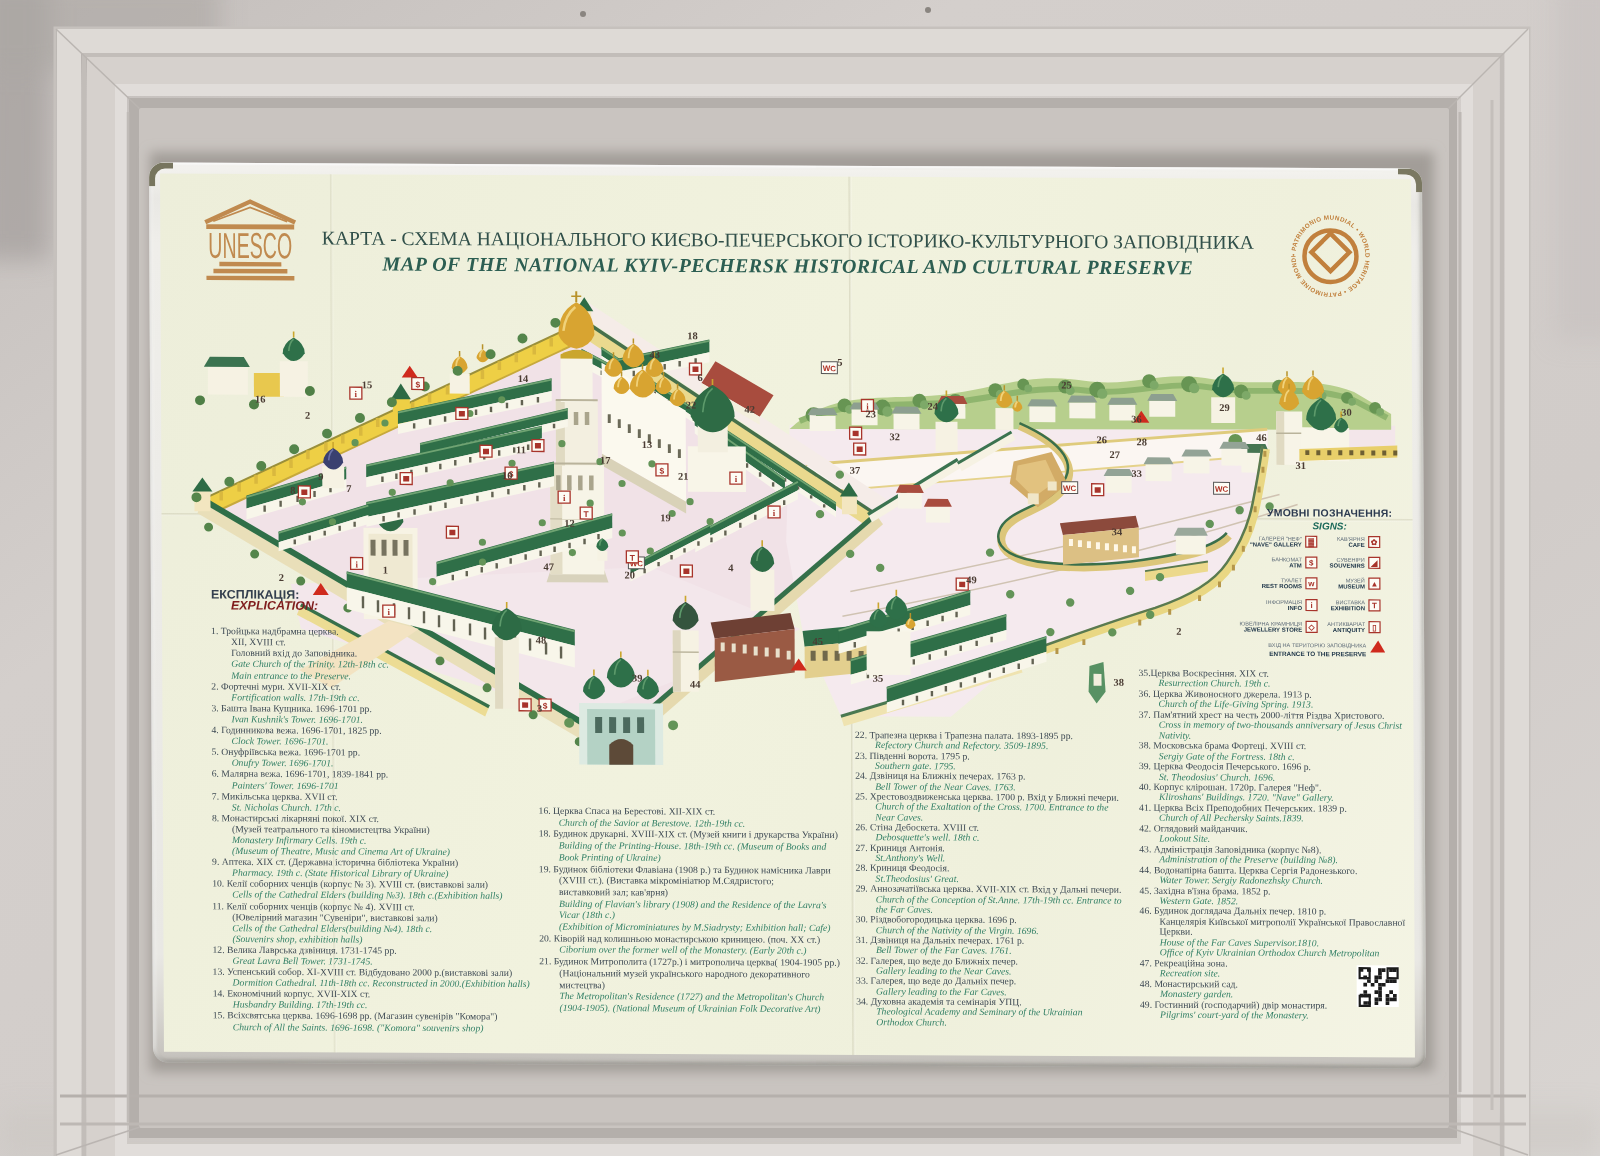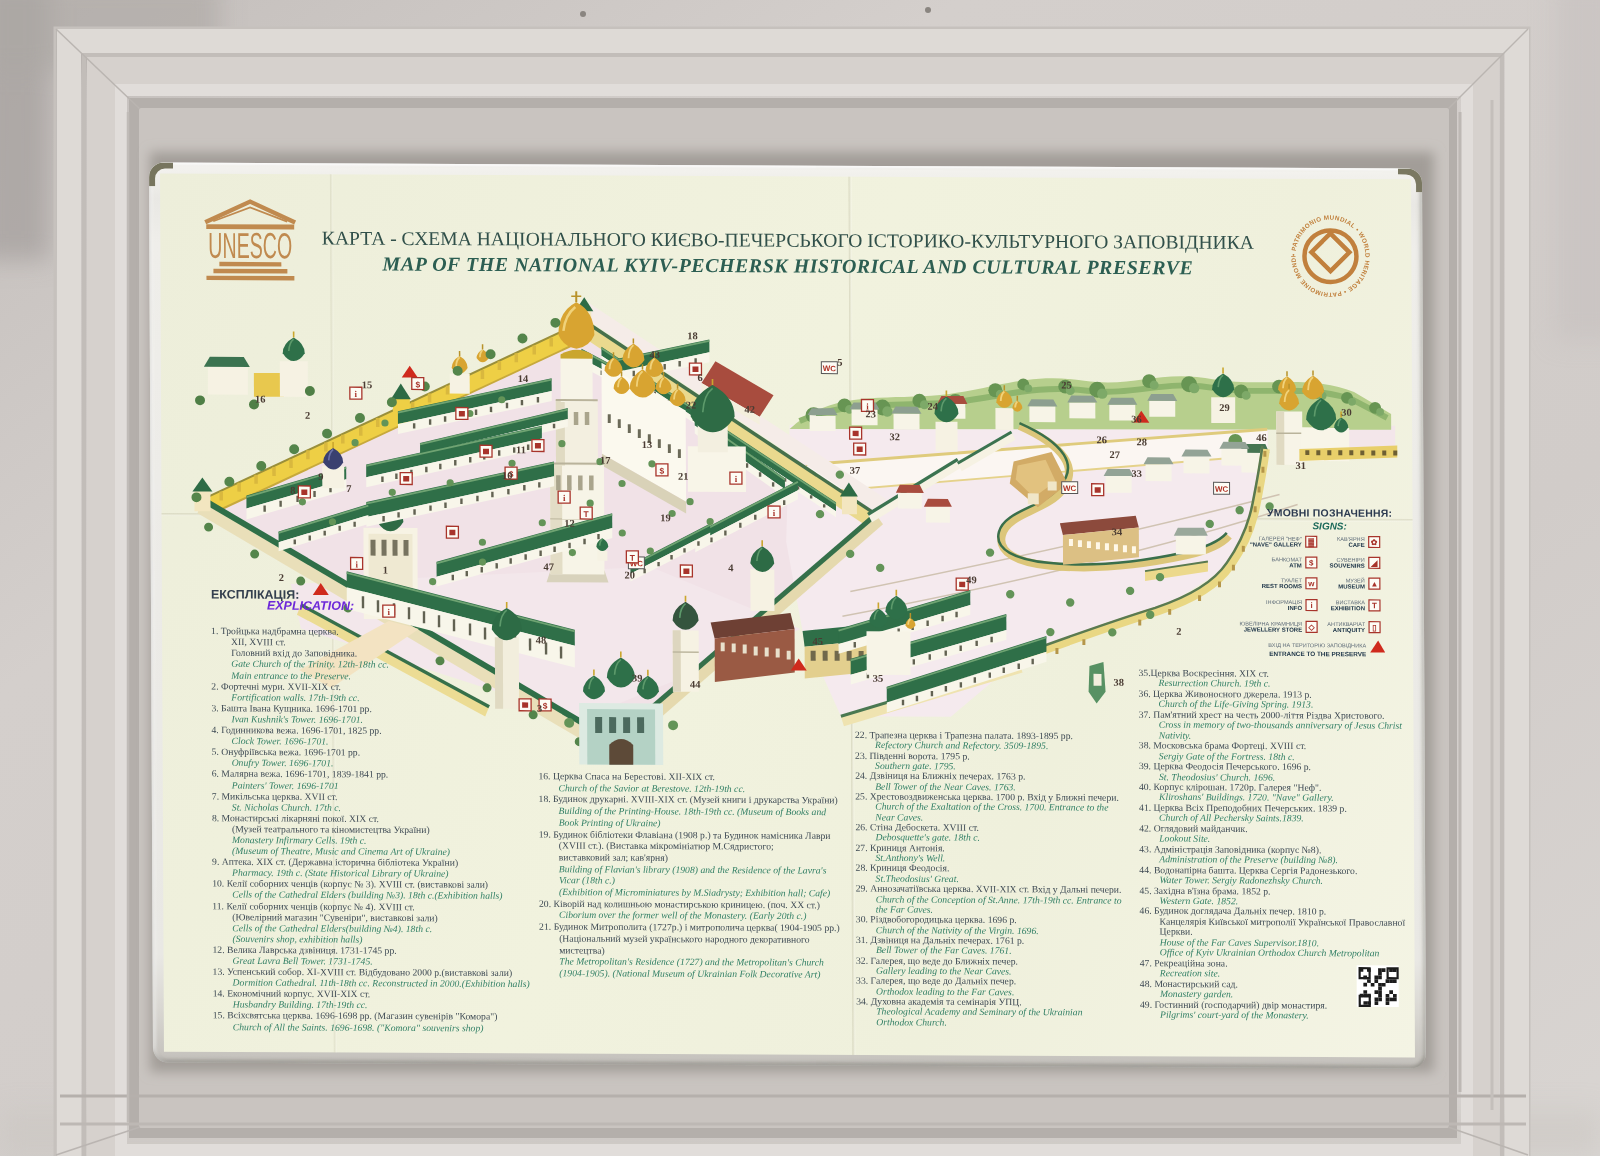--- a/index.html
+++ b/index.html
@@ -10,21 +10,21 @@
 .cap{position:absolute;width:24px;height:24px;}
 #panel{position:absolute;left:11px;top:11px;width:1252px;height:887px;background:linear-gradient(115deg,#edeeda 0%,#f1f2de 45%,#eff0dc 70%,#f4f4e4 100%);}
 .fold-v{position:absolute;top:11px;bottom:11px;width:3px;background:linear-gradient(90deg,rgba(150,145,110,.26),rgba(255,255,250,.38));}
 .fold-h{position:absolute;left:11px;right:11px;height:3px;background:linear-gradient(180deg,rgba(150,145,110,.24),rgba(255,255,250,.34));}
 #titleuk{position:absolute;left:166px;top:65px;width:946px;text-align:center;font-family:"Liberation Serif",serif;font-size:19.6px;letter-spacing:0px;color:#31504a;white-space:nowrap;}
 #titleen{position:absolute;left:166px;top:90px;width:946px;text-align:center;font-family:"Liberation Serif",serif;font-style:italic;font-weight:bold;font-size:20px;letter-spacing:0.5px;color:#2c5e52;white-space:nowrap;}
 .col{position:absolute;font-family:"Liberation Serif",serif;font-size:9.7px;color:#3e4a54;}
 .col p{margin:0;padding-left:20px;text-indent:-20px;white-space:nowrap;}
 .en{color:#338066;font-style:italic;}
 .hdr{font-family:"Liberation Sans",sans-serif;font-weight:bold;font-size:12.5px;color:#333f4e;}
-.hdr .en{font-weight:bold;color:#6d28d9;margin-left:36px;}
+.hdr .en{font-weight:bold;color:#7f1d1d;}
 </style>
 </head>
 <body>
 
 <svg id="wall" width="1600" height="1156" viewBox="0 0 1600 1156">
 <defs>
 <linearGradient id="wg" x1="0" y1="0" x2="1" y2="1">
 <stop offset="0" stop-color="#c3bebb"></stop>
         <stop offset="0.3" stop-color="#d4cfcc"></stop>
         <stop offset="0.7" stop-color="#d1ccc9"></stop>
@@ -1153,41 +1153,41 @@
 <p>8. Монастирські лікарняні покої. XIX ст.<br>(Музей театрального та кіномистецтва України)<br><span class="en">Monastery Infirmary Cells. 19th c.<br>(Museum of Theatre, Music and Cinema Art of Ukraine)</span></p>
 <p>9. Аптека. XIX ст. (Державна історична бібліотека України)<br><span class="en">Pharmacy. 19th c. (State Historical Library of Ukraine)</span></p>
 <p>10. Келії соборних ченців (корпус № 3). XVIII ст. (виставкові зали)<br><span class="en">Cells of the Cathedral Elders (building №3). 18th c.(Exhibition halls)</span></p>
 <p>11. Келії соборних ченців (корпус № 4). XVIII ст.<br>(Ювелірний магазин "Сувеніри", виставкові зали)<br><span class="en">Cells of the Cathedral Elders(building №4). 18th c.<br>(Souvenirs shop, exhibition halls)</span></p>
 <p>12. Велика Лаврська дзвіниця. 1731-1745 рр.<br><span class="en">Great Lavra Bell Tower. 1731-1745.</span></p>
 <p>13. Успенський собор. XI-XVIII ст. Відбудовано 2000 р.(виставкові зали)<br><span class="en">Dormition Cathedral. 11th-18th cc. Reconstructed in 2000.(Exhibition halls)</span></p>
 <p>14. Економічний корпус. XVII-XIX ст.<br><span class="en">Husbandry Building. 17th-19th cc.</span></p>
 <p>15. Всіхсвятська церква. 1696-1698 рр. (Магазин сувенірів "Комора")<br><span class="en">Church of All the Saints. 1696-1698. ("Komora" souvenirs shop)</span></p>
 </div>
 
-<div class="col" style="left:387px;top:612px;width:300px;line-height:11.7px;">
+<div class="col" style="left:387px;top:647px;width:300px;line-height:11.7px;">
 <p>16. Церква Спаса на Берестові. XII-XIX ст.<br><span class="en">Church of the Savior at Berestove. 12th-19th cc.</span></p>
 <p>18. Будинок друкарні. XVIII-XIX ст. (Музей книги і друкарства України)<br><span class="en">Building of the Printing-House. 18th-19th cc. (Museum of Books and<br>Book Printing of Ukraine)</span></p>
 <p>19. Будинок бібліотеки Флавіана (1908 р.) та Будинок намісника Лаври<br>(XVIII ст.). (Виставка мікромініатюр М.Сядристого;<br>виставковий зал; кав'ярня)<br><span class="en">Building of Flavian's library (1908) and the Residence of the Lavra's<br>Vicar (18th c.)<br>(Exhibition of Microminiatures by M.Siadrysty; Exhibition hall; Cafe)</span></p>
 <p>20. Ківорій над колишньою монастирською криницею. (поч. XX ст.)<br><span class="en">Ciborium over the former well of the Monastery. (Early 20th c.)</span></p>
 <p>21. Будинок Митрополита (1727р.) і митрополича церква( 1904-1905 рр.)<br>(Національний музей українського народного декоративного<br>мистецтва)<br><span class="en">The Metropolitan's Residence (1727) and the Metropolitan's Church<br>(1904-1905). (National Museum of Ukrainian Folk Decorative Art)</span></p>
 </div>
 
 <div class="col" style="left:704px;top:570px;width:290px;line-height:10.35px;">
 <p>22. Трапезна церква і Трапезна палата. 1893-1895 рр.<br><span class="en">Refectory Church and Refectory. 3509-1895.</span></p>
 <p>23. Південні ворота. 1795 р.<br><span class="en">Southern gate. 1795.</span></p>
 <p>24. Дзвіниця на Ближніх печерах. 1763 р.<br><span class="en">Bell Tower of the Near Caves. 1763.</span></p>
 <p>25. Хрестовоздвиженська церква. 1700 р. Вхід у Ближні печери.<br><span class="en">Church of the Exaltation of the Cross. 1700. Entrance to the<br>Near Caves.</span></p>
-<p>26. Стіна Дебоскета. XVIII ст.<br><span class="en">Debosquette's gate. 18th c.</span></p>
+<p>26. Стіна Дебоскета. XVIII ст.<br><span class="en">Debosquette's well. 18th c.</span></p>
 <p>27. Криниця Антонія.<br><span class="en">St.Anthony's Well.</span></p>
 <p>28. Криниця Феодосія.<br><span class="en">St.Theodosius' Great.</span></p>
 <p>29. Аннозачатіївська церква. XVII-XIX ст. Вхід у Дальні печери.<br><span class="en">Church of the Conception of St.Anne. 17th-19th cc. Entrance to<br>the Far Caves.</span></p>
 <p>30. Різдвобогородицька церква. 1696 р.<br><span class="en">Church of the Nativity of the Virgin. 1696.</span></p>
 <p>31. Дзвіниця на Дальніх печерах. 1761 р.<br><span class="en">Bell Tower of the Far Caves. 1761.</span></p>
 <p>32. Галерея, що веде до Ближніх печер.<br><span class="en">Gallery leading to the Near Caves.</span></p>
-<p>33. Галерея, що веде до Дальніх печер.<br><span class="en">Orthodox leading to the Far Caves.</span></p>
+<p>33. Галерея, що веде до Дальніх печер.<br><span class="en">Gallery leading to the Far Caves.</span></p>
 <p>34. Духовна академія та семінарія УПЦ.<br><span class="en">Theological Academy and Seminary of the Ukrainian<br>Orthodox Church.</span></p>
 </div>
 
 <div class="col" style="left:988px;top:506px;width:280px;line-height:10.45px;">
 <p>35.Церква Воскресіння. XIX ст.<br><span class="en">Resurrection Church. 19th c.</span></p>
 <p>36. Церква Живоносного джерела. 1913 р.<br><span class="en">Church of the Life-Giving Spring. 1913.</span></p>
 <p>37. Пам'ятний хрест на честь 2000-ліття Різдва Христового.<br><span class="en">Cross in memory of two-thousands anniversary of Jesus Christ<br>Nativity.</span></p>
 <p>38. Московська брама Фортеці. XVIII ст.<br><span class="en">Sergiy Gate of the Fortress. 18th c.</span></p>
 <p>39. Церква Феодосія Печерського. 1696 р.<br><span class="en">St. Theodosius' Church. 1696.</span></p>
 <p>40. Корпус клірошан. 1720р. Галерея "Неф".<br><span class="en">Kliroshans' Buildings. 1720. "Nave" Gallery.</span></p>

